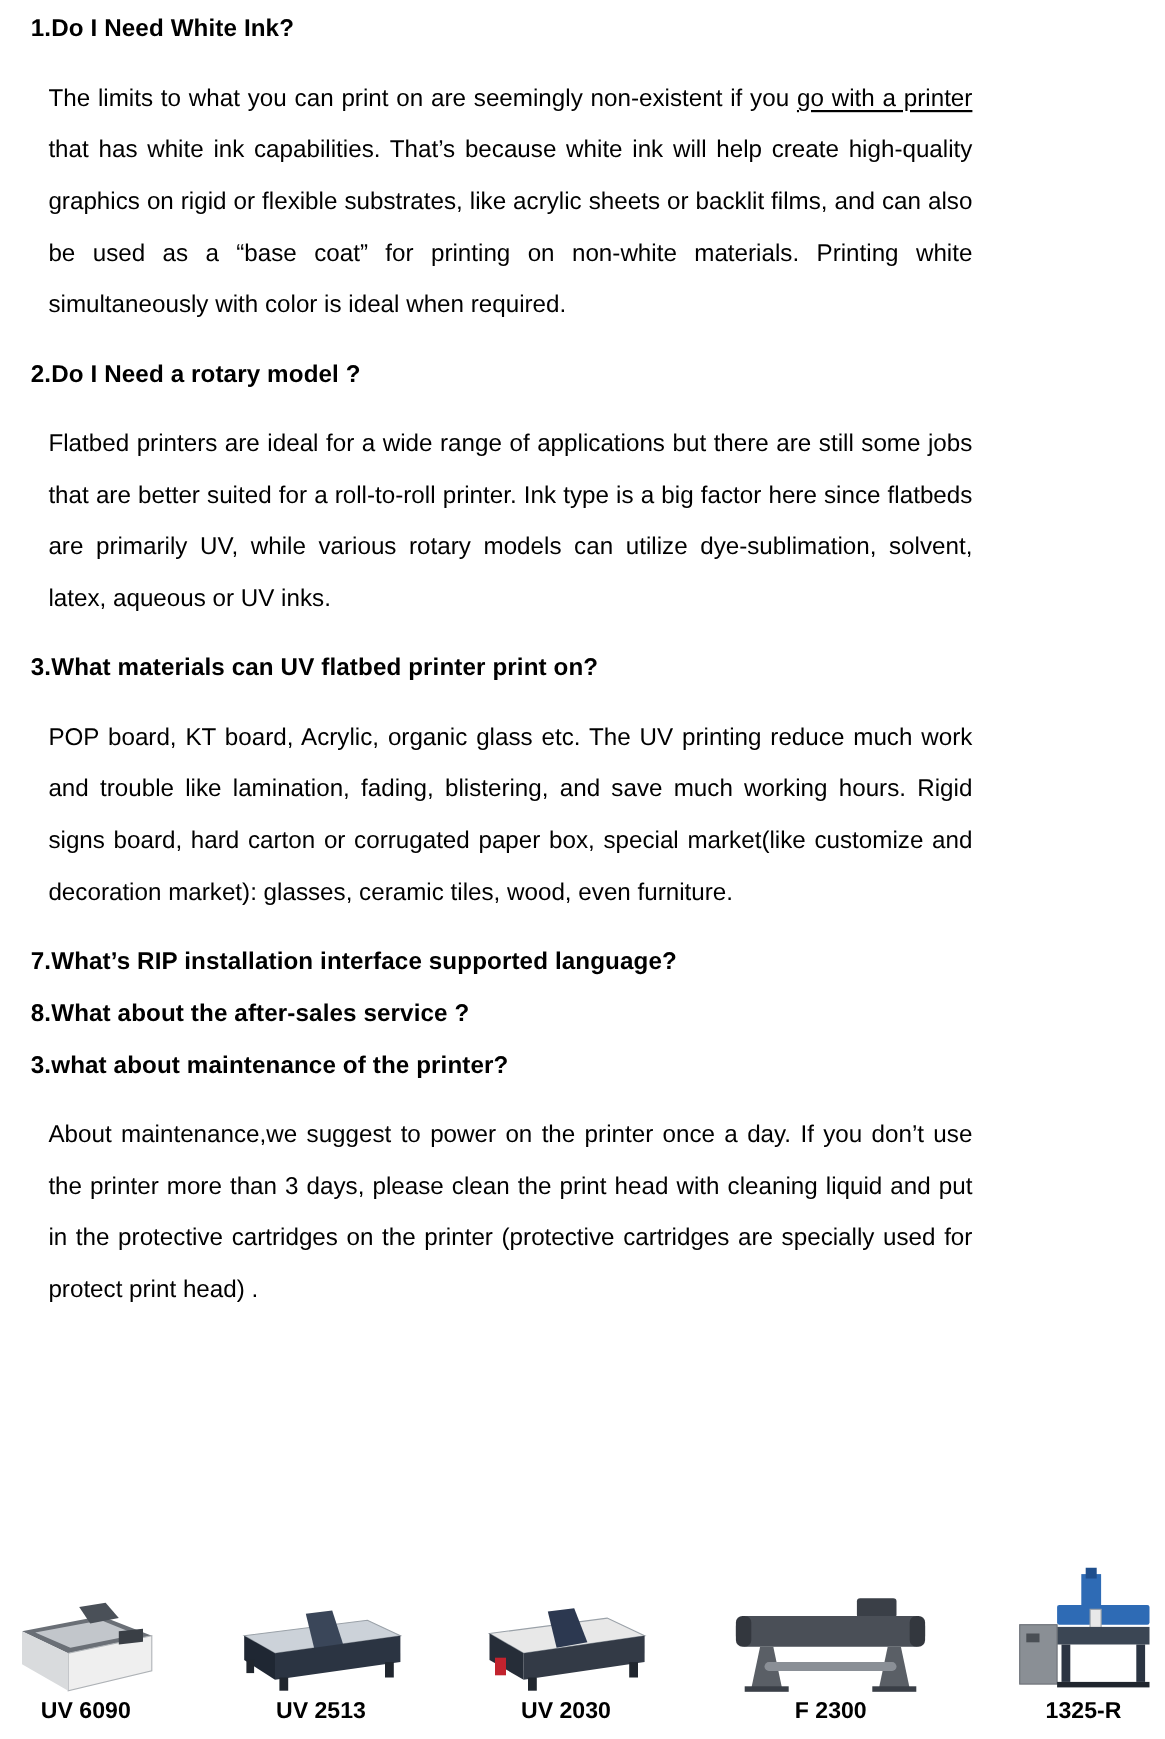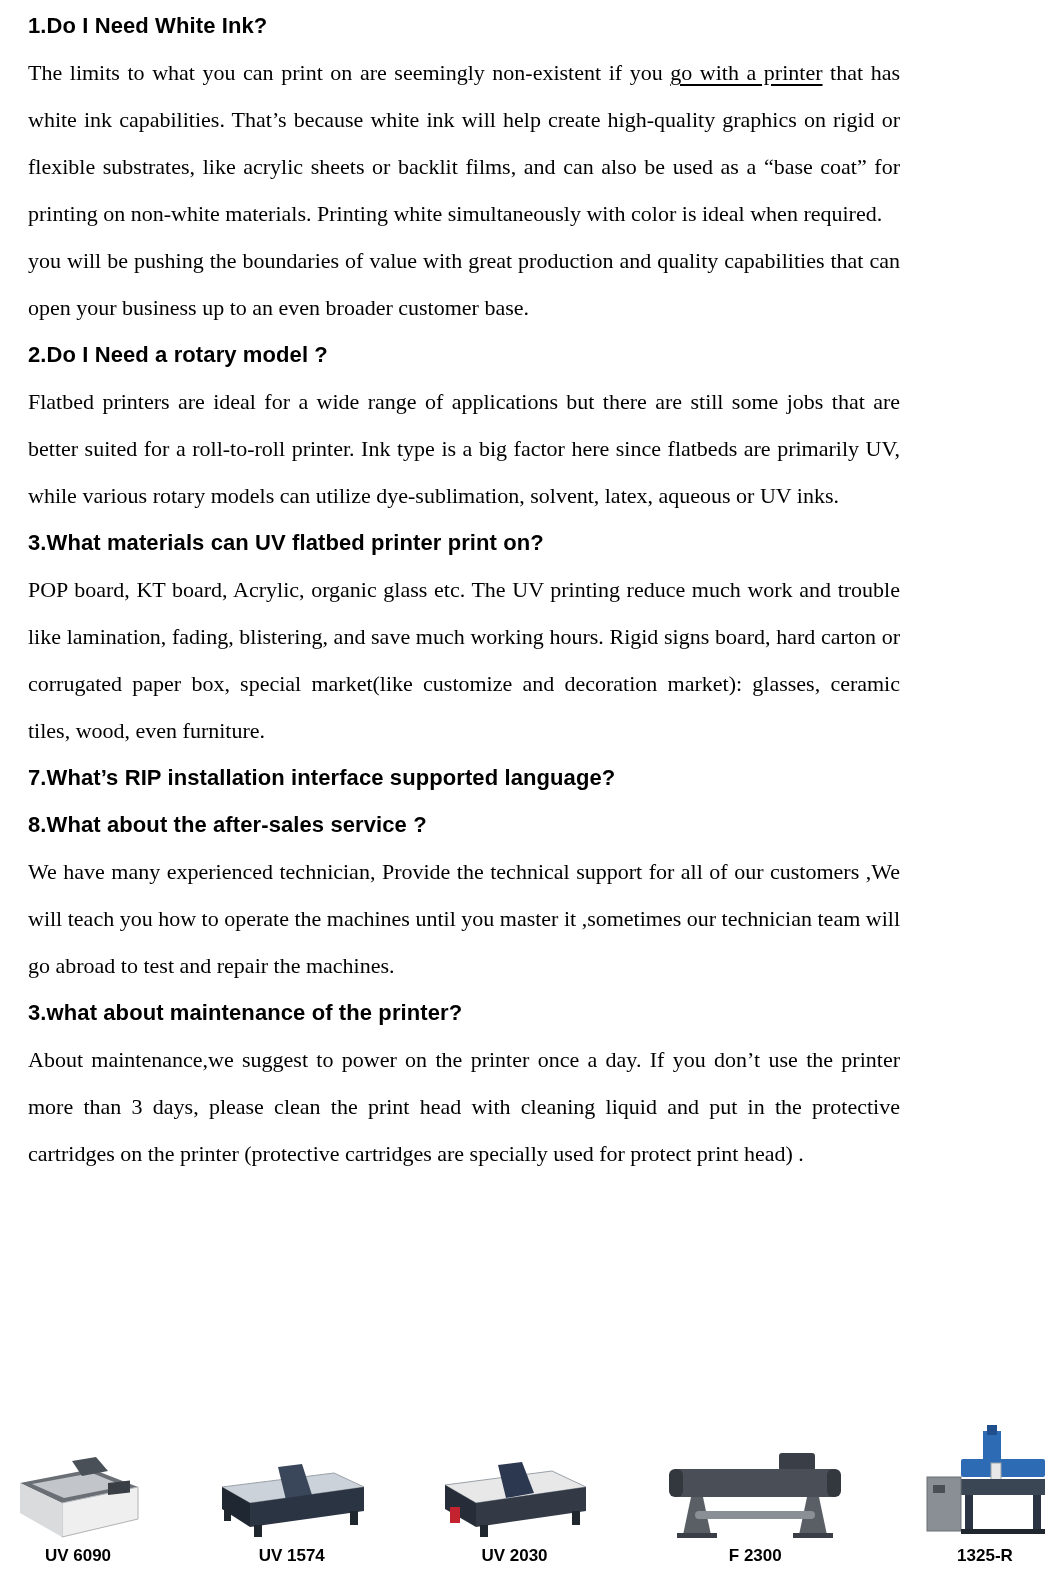--- a/index.html
+++ b/index.html
@@ -21,68 +21,66 @@
     line-height: 47px;
     text-align: justify;
   }
   .doc h2 {
     font-size: 22px;
     line-height: 47px;
     font-weight: 700;
     text-align: left;
     letter-spacing: 0.1px;
   }
-  .doc p { margin: 0; font-family: Liberation Serif, serif; }
+  .doc p { margin: 16px; }
   .underlined { text-decoration: underline; text-underline-offset: 4px; }
   .products {
     position: absolute;
     left: 0;
     bottom: 0;
     width: 1059px;
     padding: 6px 10px 14px 12px;
     display: flex;
     align-items: flex-end;
     justify-content: space-between;
   }
   .product {
     display: flex;
     flex-direction: column;
     align-items: center;
   }
   .product .img { display: block; }
   .product .label {
     font-weight: 700;
-    font-size: 17px;
+    font-size: 21px;
     line-height: 22px;
     margin-top: 2px;
     white-space: nowrap;
   }
   svg { display: block; }
 </style>
 </head>
 <body>
 
 <div class="page">
 
   <div class="doc">
 
     <h2>1.Do I Need White Ink?</h2>
     <p><span>The limits to what you can print on are seemingly non-existent if you </span><span class="underlined">go with a printer</span><span> that has white ink capabilities. That’s because white ink will help create high-quality graphics on rigid or flexible substrates, like acrylic sheets or backlit films, and can also be used as a “base coat” for printing on non-white materials. Printing white simultaneously with color is ideal when required.</span></p>
-    <p>you will be pushing the boundaries of value with great production and quality capabilities that can open your business up to an even broader customer base.</p>
 
     <h2>2.Do I Need a rotary model ?</h2>
     <p>Flatbed printers are ideal for a wide range of applications but there are still some jobs that are better suited for a roll-to-roll printer. Ink type is a big factor here since flatbeds are primarily UV, while various rotary models can utilize dye-sublimation, solvent, latex, aqueous or UV inks.</p>
 
     <h2>3.What materials can UV flatbed printer print on?</h2>
     <p>POP board, KT board, Acrylic, organic glass etc. The UV printing reduce much work and trouble like lamination, fading, blistering, and save much working hours. Rigid signs board, hard carton or corrugated paper box, special market(like customize and decoration market): glasses, ceramic tiles, wood, even furniture.</p>
 
     <h2>7.What’s RIP installation interface supported language?</h2>
 
     <h2>8.What about the after-sales service ?</h2>
-    <p>We have many experienced technician, Provide the technical support for all of our customers ,We will teach you how to operate the machines until you master it ,sometimes our technician team will go abroad to test and repair the machines.</p>
 
     <h2>3.what about maintenance of the printer?</h2>
     <p>About maintenance,we suggest to power on the printer once a day. If you don’t use the printer more than 3 days, please clean the print head with cleaning liquid and put in the protective cartridges on the printer (protective cartridges are specially used for protect print head) .</p>
 
   </div>
 
   <div class="products">
 
     <div class="product">
       <span class="img">
@@ -103,21 +101,21 @@
         <svg width="152" height="88" viewBox="0 0 152 88">
           <polygon points="6,32 118,18 148,32 34,48" fill="#ccd2d9" stroke="#9aa1a8" stroke-width="1"></polygon>
           <polygon points="62,12 86,9 96,40 70,45" fill="#3a4659"></polygon>
           <polygon points="34,48 148,32 148,56 34,72" fill="#2b3442"></polygon>
           <polygon points="6,32 34,48 34,72 6,54" fill="#1f2733"></polygon>
           <rect x="38" y="70" width="8" height="12" fill="#20262e"></rect>
           <rect x="134" y="56" width="8" height="14" fill="#20262e"></rect>
           <rect x="8" y="54" width="7" height="12" fill="#20262e"></rect>
         </svg>
       </span>
-      <span class="label">UV 1574</span>
+      <span class="label">UV 2513</span>
     </div>
 
     <div class="product">
       <span class="img">
         <svg width="150" height="92" viewBox="0 0 150 92">
           <polygon points="5,34 112,20 146,36 36,52" fill="#e8e8e8" stroke="#9aa1a8" stroke-width="1"></polygon>
           <polygon points="58,14 82,11 94,42 66,47" fill="#2c3850"></polygon>
           <polygon points="36,52 146,36 146,60 36,76" fill="#333a46"></polygon>
           <polygon points="5,34 36,52 36,76 5,58" fill="#262d38"></polygon>
           <rect x="10" y="56" width="10" height="16" fill="#c2232e"></rect>

